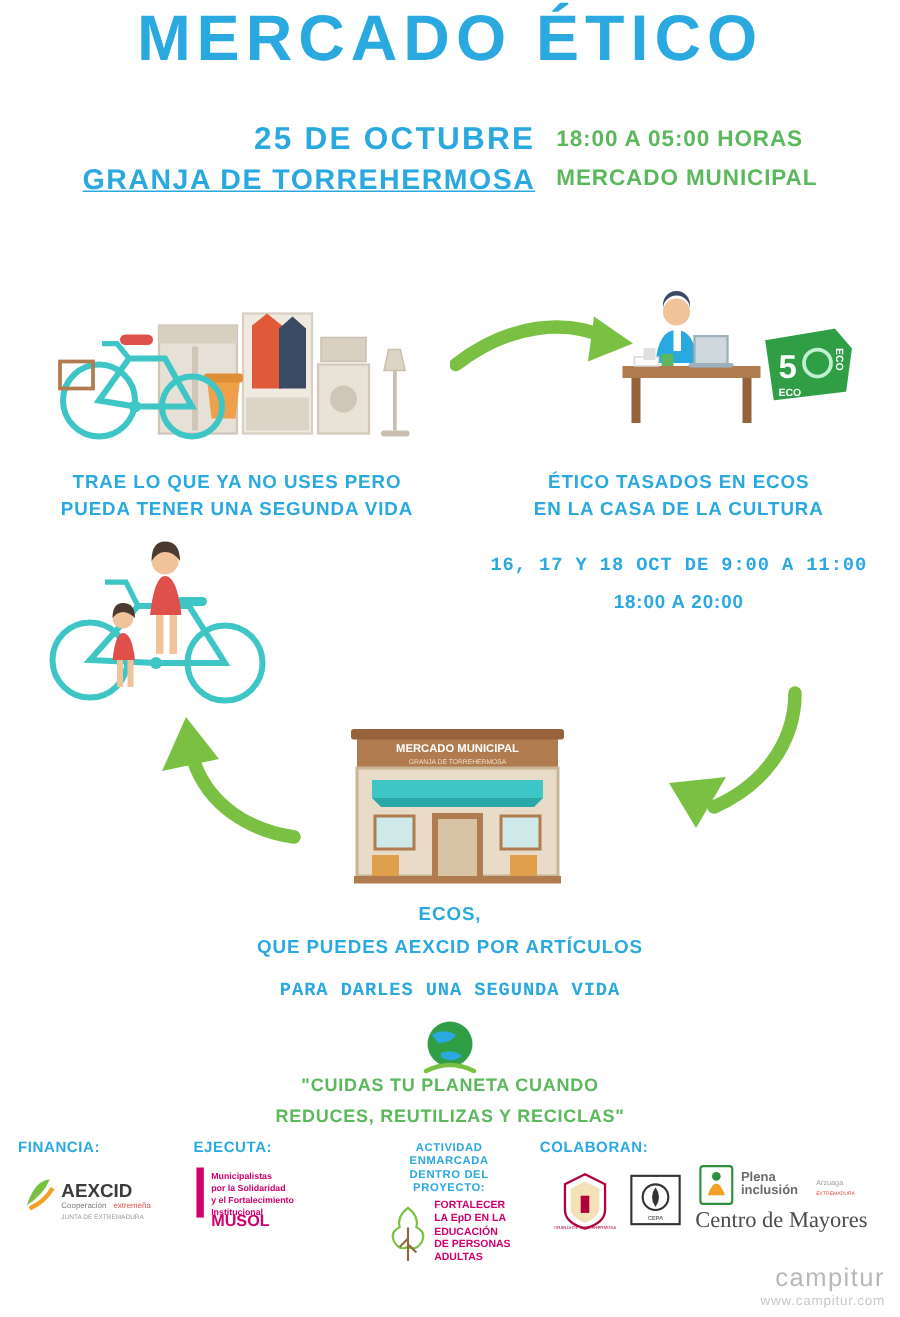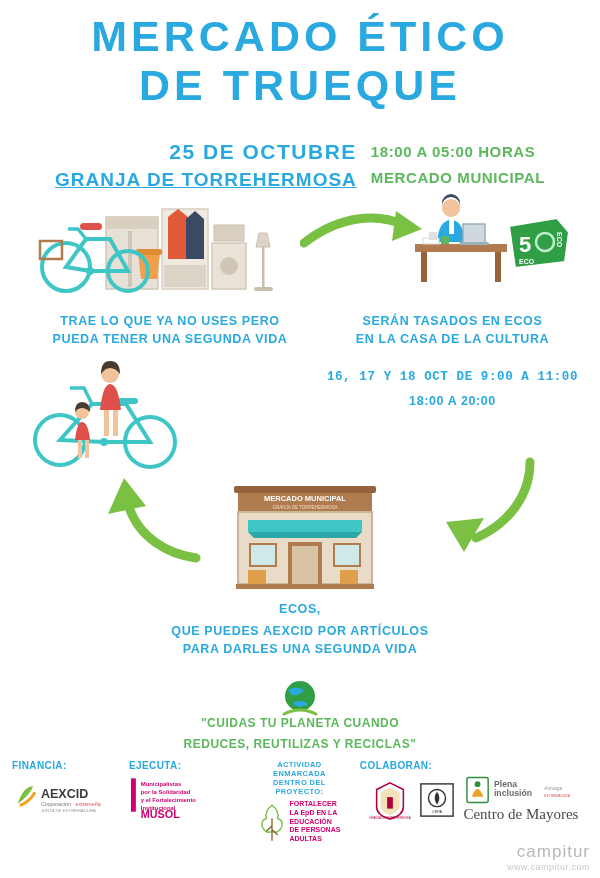--- a/index.html
+++ b/index.html
@@ -12,21 +12,21 @@
   }
   .poster{position:absolute;inset:0;}
 
   
   .title{
     text-align:center;
     color:#29a9e0;
     font-weight:bold;
     letter-spacing:4px;
     line-height:1.05;
-    padding-top:14px;
+    padding-top:4px;
   }
   .title .l1{font-size:43px;display:block;}
   .title .l2{font-size:43px;display:block;margin-top:4px;}
 
   
   .datebar{
     margin-top:32px;
     display:flex;
     justify-content:center;
     align-items:flex-start;
@@ -84,21 +84,20 @@
     color:#5cb85c;font-weight:bold;font-size:12px;letter-spacing:.5px;text-align:center;line-height:1.5;
   }
 </style>
 </head>
 <body>
 
 <div class="poster">
 
   <div class="title">
     <span class="l1">MERCADO ÉTICO</span>
-    <span class="l2">DE TRUEQUE</span>
   </div>
 
   <div class="datebar">
     <div class="left">
       <div class="date-main">25 DE OCTUBRE</div>
       <div class="date-place">GRANJA DE TORREHERMOSA</div>
     </div>
     <div class="right">
       <div class="hours">18:00 A 05:00 HORAS</div>
       <div class="venue">MERCADO MUNICIPAL</div>
@@ -172,25 +171,25 @@
     <svg viewBox="0 0 68 58" width="68" height="58">
       <path d="M4 12 L52 4 L64 18 L60 48 L10 54 Z" fill="#2f9e44"></path>
       <path d="M4 12 L52 4 L64 18 L60 48 L10 54 Z" fill="none" stroke="#ffffff" stroke-width="2"></path>
       <circle cx="40" cy="28" r="9" fill="none" stroke="#bff0d0" stroke-width="2.5"></circle>
       <text x="14" y="38" font-family="Liberation Sans, sans-serif" font-size="22" font-weight="bold" fill="#ffffff">5</text>
       <text x="52" y="18" font-family="Liberation Sans, sans-serif" font-size="7" font-weight="bold" fill="#ffffff" transform="rotate(90 52 18)">ECO</text>
       <text x="14" y="50" font-family="Liberation Sans, sans-serif" font-size="7" font-weight="bold" fill="#ffffff">ECO</text>
     </svg>
   </div>
 
-  <div class="abs step-text" style="left:20px;top:312px;width:300px;white-space:pre-line;">TRAE LO QUE YA NO USES PERO
+  <div class="abs step-text" style="left:8px;top:312px;width:300px;white-space:pre-line;">TRAE LO QUE YA NO USES PERO
 PUEDA TENER UNA SEGUNDA VIDA</div>
 
   <div class="abs" style="left:310px;top:312px;width:285px;">
-    <div class="step-text">SERÁN TASADOS EN ECOS</div>
+    <div class="step-text">ÉTICO TASADOS EN ECOS</div>
     <div class="step-text">EN LA CASA DE LA CULTURA</div>
     <div class="step-text" style="margin-top:20px;font-family:Liberation Mono, monospace;">16, 17 Y 18 OCT DE 9:00 A 11:00</div>
     <div class="step-text" style="margin-top:6px;">18:00 A 20:00</div>
   </div>
 
   <div class="abs" style="left:30px;top:358px;width:160px;height:118px;">
     <svg viewBox="0 0 160 118" width="160" height="118">
 
       <circle cx="30" cy="82" r="25" fill="none" stroke="#3ec6c6" stroke-width="4"></circle>
       <circle cx="120" cy="84" r="25" fill="none" stroke="#3ec6c6" stroke-width="4"></circle>
@@ -249,21 +248,21 @@
 
       <rect x="18" y="90" width="18" height="14" fill="#e0a04b"></rect>
       <rect x="110" y="90" width="18" height="14" fill="#e0a04b"></rect>
       <rect x="6" y="104" width="138" height="5" fill="#b07b4f"></rect>
     </svg>
   </div>
 
   <div class="abs" style="left:60px;top:600px;width:480px;">
     <div class="step-text">ECOS,</div>
     <div class="step-text" style="margin-top:4px;">QUE PUEDES AEXCID POR ARTÍCULOS</div>
-    <div class="step-text" style="margin-top:0;">PARA DARLES UNA SEGUNDA VIDA</div>
+    <div class="step-text" style="margin-top:11px;font-family:Liberation Mono, monospace;">PARA DARLES UNA SEGUNDA VIDA</div>
   </div>
 
   <div class="abs" style="left:272px;top:678px;width:56px;height:42px;">
     <svg viewBox="0 0 56 42" width="56" height="42">
       <circle cx="28" cy="18" r="15" fill="#2f9e44"></circle>
       <path d="M16 12 q8 -5 16 0 q-4 6 -12 5 z" fill="#29a9e0"></path>
       <path d="M22 24 q8 -3 14 2 q-6 5 -14 1 z" fill="#29a9e0"></path>
       <path d="M12 36 q16 -8 32 0" stroke="#7ac143" stroke-width="3" fill="none" stroke-linecap="round"></path>
     </svg>
   </div>

